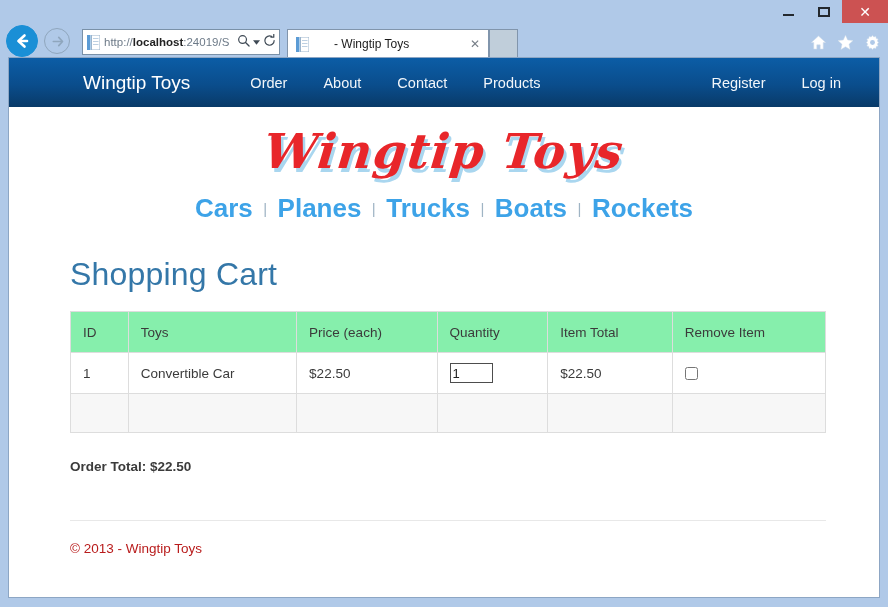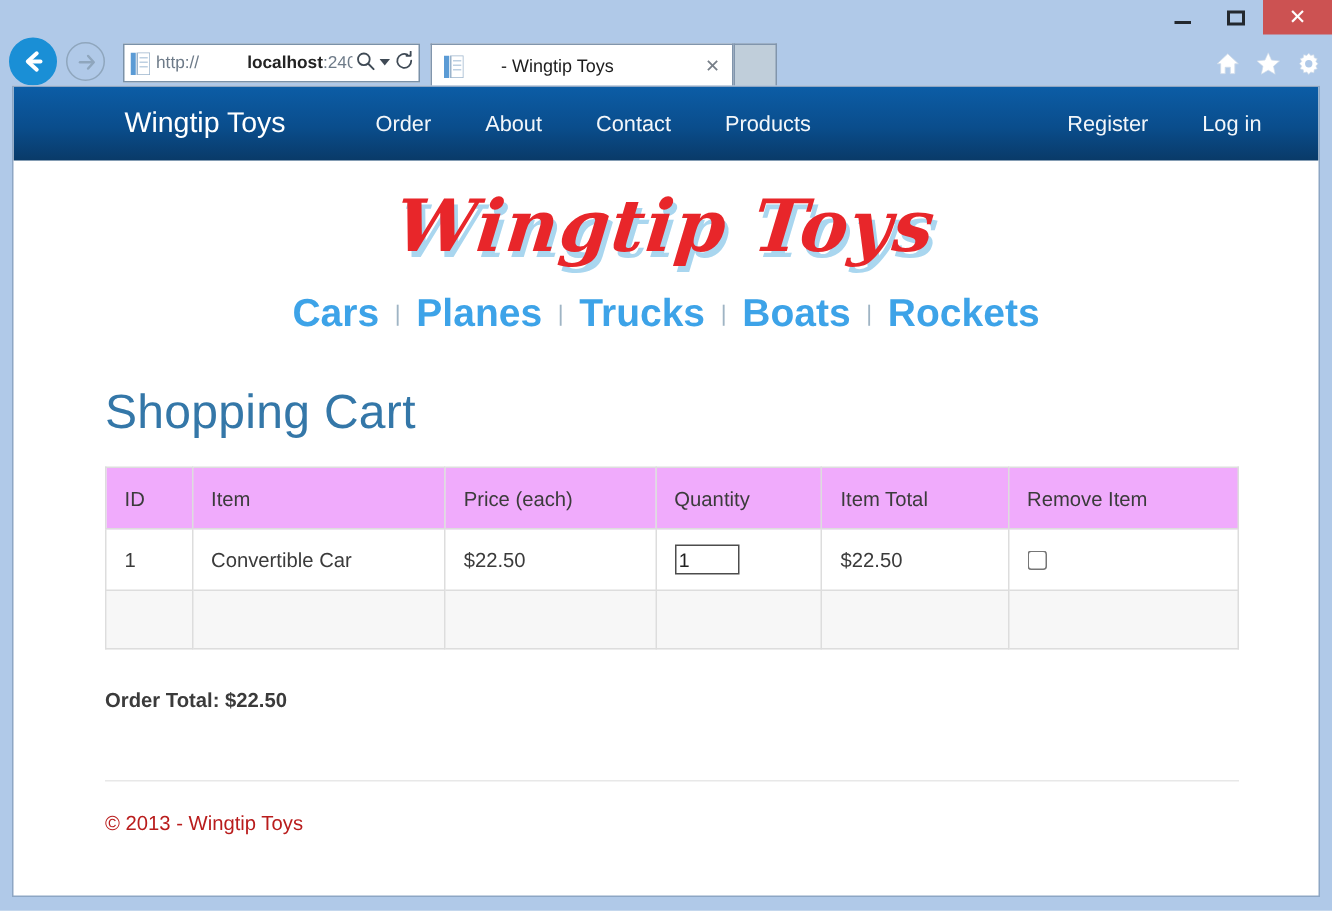--- a/index.html
+++ b/index.html
@@ -120,21 +120,21 @@
     position: relative;
   }
   .url-text {
     flex: 1 1 auto;
     font-size: 11.5px;
     color: #6d7a88;
     white-space: nowrap;
     overflow: hidden;
     font-family: "Liberation Sans", sans-serif;
   }
-  .url-text b { color: #232323; font-weight: bold; margin-left: 32px; }
+  .url-text b { color: #232323; font-weight: bold; }
   .ab-icon {
     flex: 0 0 auto;
     width: 16px;
     text-align: center;
     color: #4a5560;
     font-size: 12px;
   }
   .ab-caret {
     flex: 0 0 auto;
     width: 10px;
@@ -308,21 +308,21 @@
   table.cart th,
   table.cart td {
     border: 1px solid #dddddd;
     text-align: left;
     vertical-align: middle;
     padding: 10px 10px 10px 12px;
     color: #3b3b3b;
     font-weight: normal;
   }
   table.cart th {
-    background: #f0abfc;
+    background: #86efac;
     height: 20px;
   }
   table.cart tr.data td { height: 18px; background: #ffffff; }
   table.cart tr.filler td { height: 18px; background: #f7f7f7; }
 
   .col-id { width: 36px; }
   .col-name { width: 150px; }
   .col-price { width: 122px; }
   .col-qty { width: 90px; }
   .col-total { width: 105px; }
@@ -493,21 +493,21 @@
       </div>
 
       <div class="content">
 
         <h1 class="page-title">Shopping Cart</h1>
 
         <table class="cart">
           <thead>
             <tr>
               <th class="col-id">ID</th>
-              <th class="col-name">Item</th>
+              <th class="col-name">Toys</th>
               <th class="col-price">Price (each)</th>
               <th class="col-qty">Quantity</th>
               <th class="col-total">Item Total</th>
               <th class="col-remove">Remove Item</th>
             </tr>
           </thead>
           <tbody>
             <tr class="data">
               <td>1</td>
               <td>Convertible Car</td>

